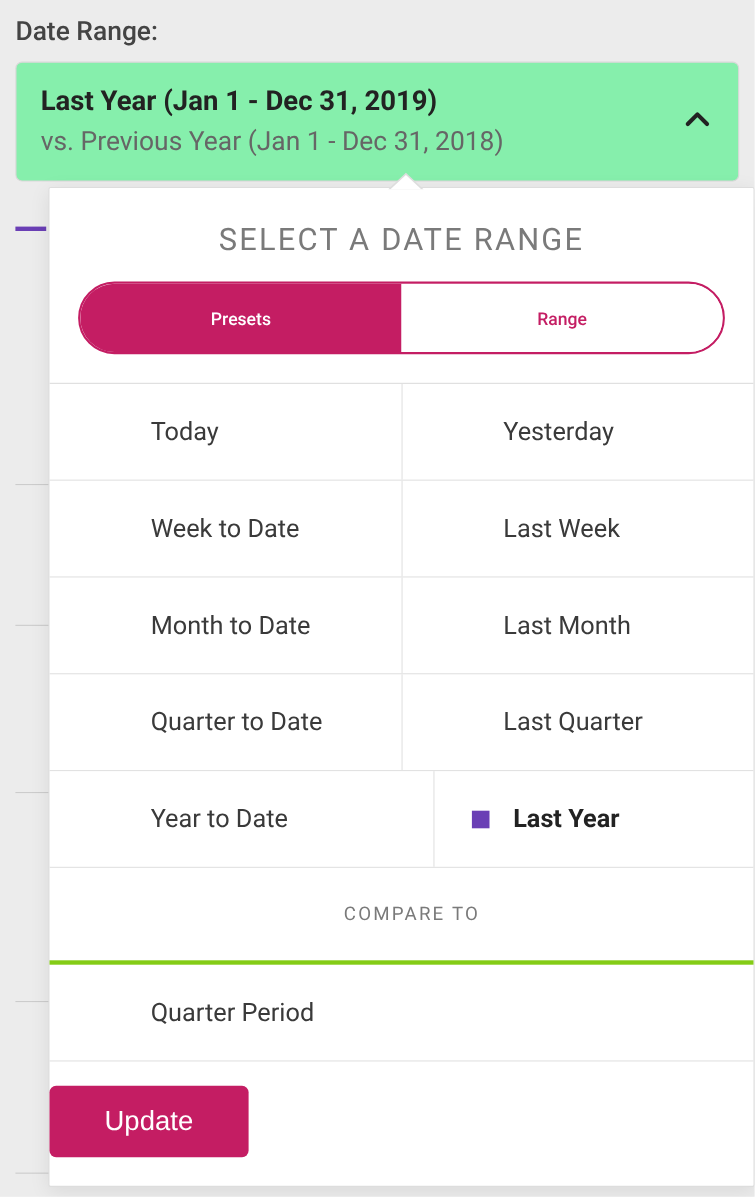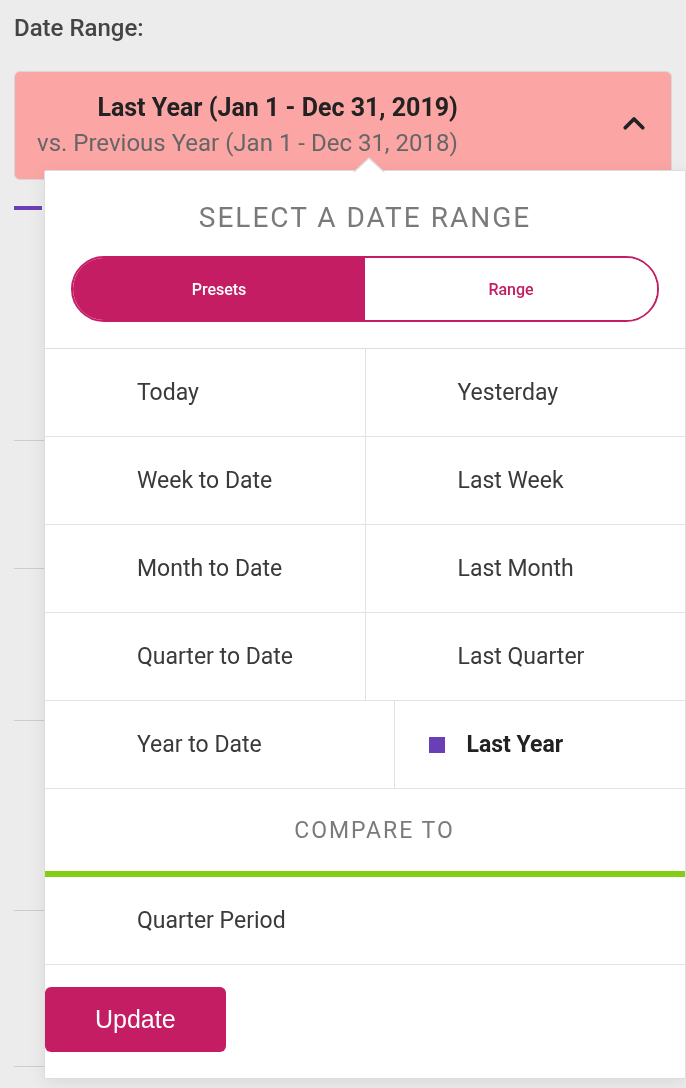--- a/index.html
+++ b/index.html
@@ -9,31 +9,30 @@
       width: 686px;
       height: 1088px;
       overflow: hidden;
       position: relative;
     }
     .outer { padding: 14px 14px 0 14px; }
     .field-label {
       font-size: 24px;
       color: #444;
       font-weight: 500;
-      margin-bottom: 29px;
+      margin-bottom: 14px;
     }
     .selector-box {
-      background: #fca5a5;
+      background: #86efac;
       border: 1px solid #d8d8d8;
       border-radius: 6px;
       padding: 18px 22px 18px 22px;
       display: flex;
       align-items: center;
       justify-content: space-between;
-      text-align: right;
     }
     .selector-text { line-height: 1.45; }
     .selector-title { font-size: 25px; font-weight: 700; color: #222; }
     .selector-sub { font-size: 24px; color: #666; font-weight: 400; }
     .chevron { color: #222; }
 
     .popover {
       position: absolute;
       top: 170px;
       left: 44px;
@@ -116,24 +115,24 @@
       background: #6a3fb5;
       margin-right: 22px;
       flex-shrink: 0;
     }
 
     .section-header {
       height: 88px;
       display: flex;
       align-items: center;
       justify-content: center;
-      font-size: 23px;
+      font-size: 17px;
       letter-spacing: 2px;
       color: #7a7a7a;
-      border-bottom: 6px solid #84cc16;
+      border-bottom: 4px solid #84cc16;
       padding-left: 19px;
     }
 
     .footer {
       padding: 22px 0 26px 0;
       display: flex;
     }
     .update-btn {
       background: #c41d63;
       color: #fff;

